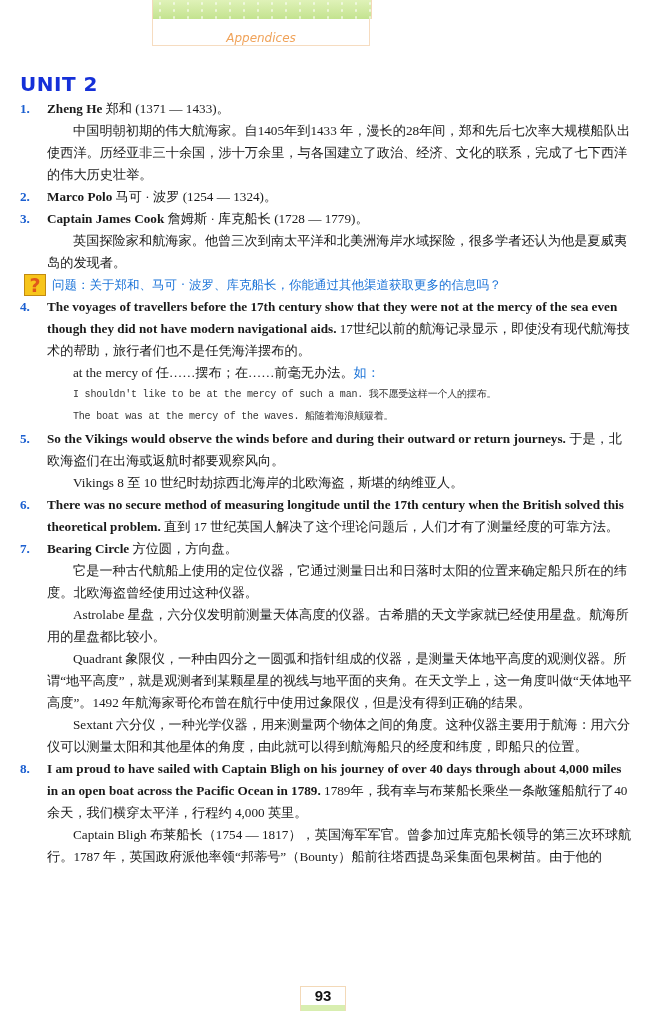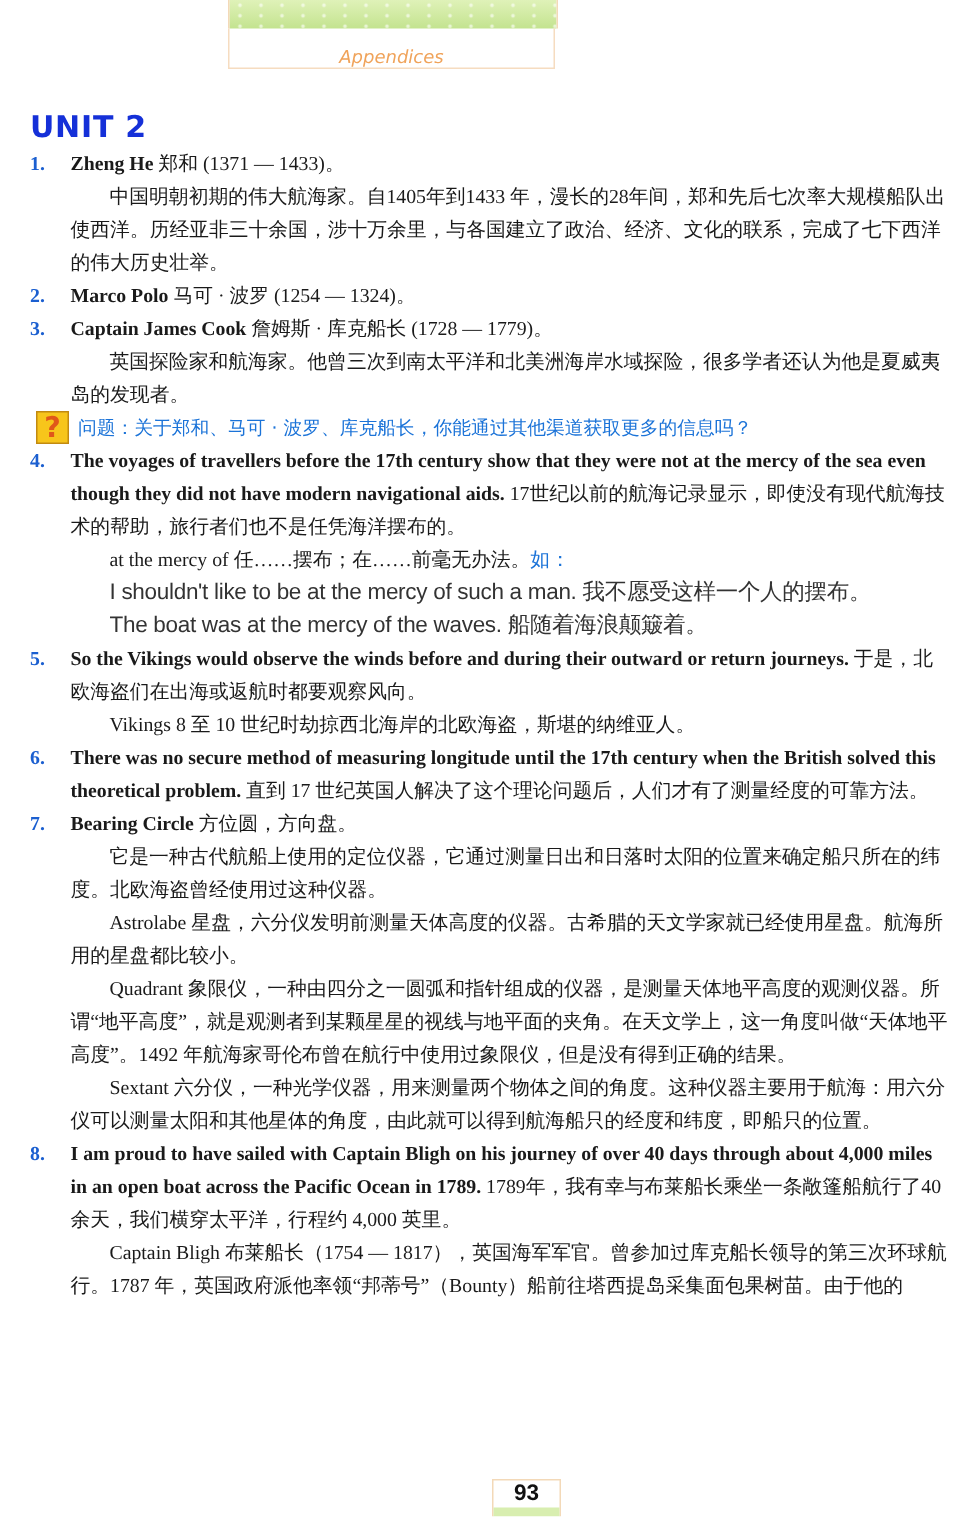--- a/index.html
+++ b/index.html
@@ -25,28 +25,28 @@
     position:absolute; left:20px; top:72px; font-family:"DejaVu Sans", sans-serif;
     font-weight:bold; font-size:20px; color:#1530d8; letter-spacing:0.5px;
   }
   .content { position:absolute; left:20px; top:98px; width:612px; font-size:13.2px; line-height:22px; }
   .item { position:relative; padding-left:27px; }
   .num { position:absolute; left:0; top:0; color:#1b5fd0; font-weight:bold; }
   .b { font-weight:bold; }
   .p { margin:0; }
   .indent { text-indent:26px; }
   .sub { padding-left:26px; }
-  .hand { font-family:Liberation Sans, sans-serif; font-size:15px; color:#333; letter-spacing:-0.2px; }
+  .hand { font-family:Liberation Mono, monospace; font-size:10px; color:#333; letter-spacing:-0.2px; }
   .blue { color:#1b73d8; }
   .question { display:flex; align-items:center; margin-left:26px; color:#1b73d8; font-family:"DejaVu Sans", sans-serif; font-size:12.5px; }
   .q-icon { width:20px; height:20px; background:#f7c51b; border:1px solid #c28a10; color:#e0571a;
     font-weight:bold; font-size:19px; line-height:20px; text-align:center; margin-right:6px;
     font-family:"DejaVu Sans", sans-serif; }
   .page-num-box { position:absolute; left:300px; top:986px; width:46px; height:25px;
-    border:1px solid #f3d9b8; border-bottom:none; box-sizing:border-box;margin-left:28px; }
+    border:1px solid #f3d9b8; border-bottom:none; box-sizing:border-box; }
   .page-num { display:block; text-align:center; font-family:"Liberation Sans", sans-serif; font-weight:bold; font-size:15px; line-height:18px; color:#111; }
   .page-num-band { position:absolute; left:0; right:0; bottom:0; height:6px; background:#d8eeb0; }
 </style>
 </head>
 <body>
 
 <div class="header-band">
     <div class="dots"></div>
   </div>
 <div class="header-label-box">

